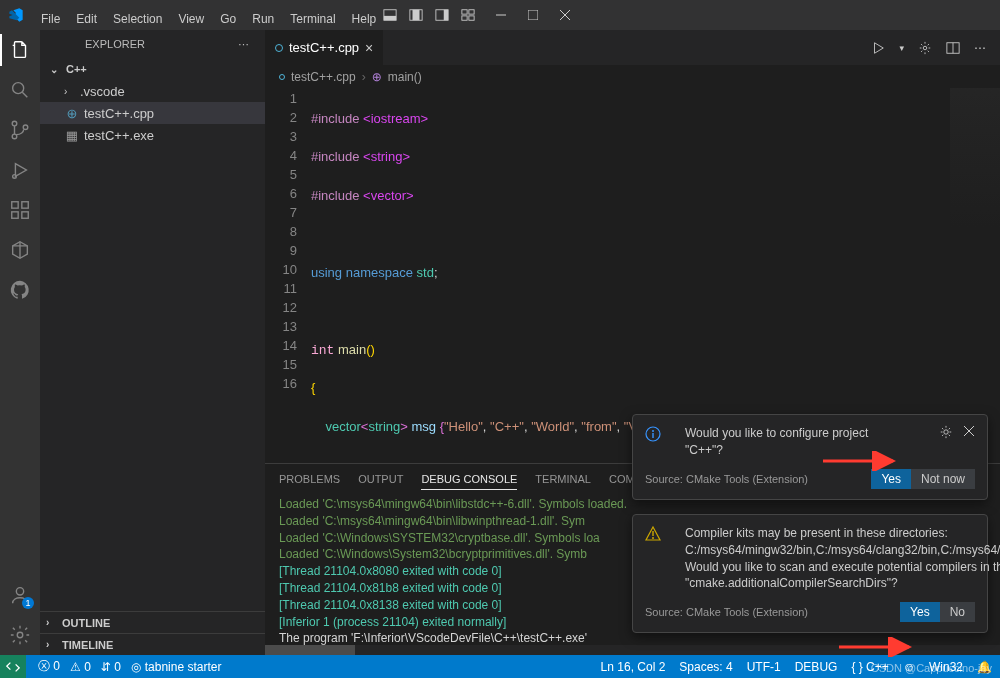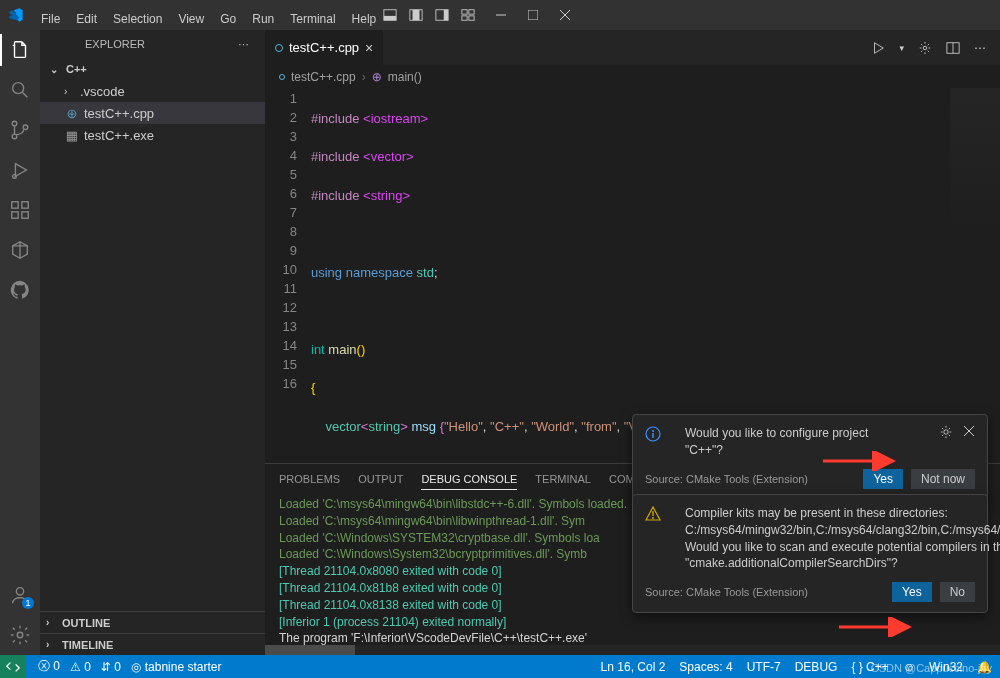--- a/index.html
+++ b/index.html
@@ -41,46 +41,46 @@
 .circ { width:8px; height:8px; border:1.5px solid #4fb4d8; border-radius:50%; }
 .tabactions { margin-left:auto; display:flex; align-items:center; gap:14px; padding-right:12px; color:#ccc; }
 .breadcrumb { height:24px; display:flex; align-items:center; padding:0 14px; font-size:12px; color:#a0a0a0; gap:6px; }
 .code { flex:1; display:flex; font-family:Consolas,"Courier New",monospace; font-size:13px; line-height:1.5; overflow:hidden; position:relative; }
 .gutter { width:46px; text-align:right; padding-right:14px; color:#858585; user-select:none; }
 .lines { flex:1; white-space:pre; color:#d4d4d4; }
 .gutter div, .lines div { height:19px; }
 .tk-kw { color:#c586c0; }
 .tk-inc { color:#569cd6; }
 .tk-lib { color:#d946ef; }
-.tk-type { color:#14b8a6; }
+.tk-type { color:#f9a8d4;font-family:Liberation Mono, monospace; }
 .tk-cls { color:#4ec9b0; }
 .tk-var { color:#9cdcfe; }
 .tk-fn { color:#dcdcaa; }
 .tk-str { color:#ce9178; }
 .tk-brace { color:#ffd700; }
 .tk-br2 { color:#da70d6; }
 .minimap { position:absolute; right:0; top:58px; width:50px; height:140px; opacity:.4; background:linear-gradient(#303030,#1e1e1e); }
 
 .panel { height:192px; border-top:1px solid #3c3c3c; display:flex; flex-direction:column; background:#1e1e1e; }
 .panel-tabs { height:30px; display:flex; align-items:center; gap:18px; padding:0 14px; font-size:11px; color:#969696; text-transform:uppercase; }
 .panel-tabs span { cursor:pointer; padding:4px 0; }
 .panel-tabs span.active { color:#e7e7e7; border-bottom:1px solid #e7e7e7; }
 .console { flex:1; padding:2px 14px; font-family:Consolas,monospace; font-size:12px; line-height:1.4; overflow:hidden; color:#6a9955; }
 .console .teal { color:#4ec9b0; }
 .console .wht { color:#d4d4d4; }
 .scrolltrack { height:10px; background:#252526; position:relative; }
 .scrollthumb { position:absolute; left:0; top:0; height:10px; width:90px; background:#4b4b4b; }
 
 .notif { position:absolute; right:12px; width:356px; background:#252526; border:1px solid #454545; border-radius:4px; box-shadow:0 4px 12px rgba(0,0,0,.5); padding:10px 12px; font-size:12px; color:#ccc; }
 .notif.n1 { top:414px; }
-.notif.n2 { top:494px; }
+.notif.n2 { top:514px; }
 .notif-head { display:flex; align-items:flex-start; gap:24px; }
 .notif-icon { width:16px; height:16px; flex-shrink:0; margin-top:1px; }
 .notif-msg { flex:1; line-height:1.4; }
-.notif-acts { display:flex; gap:8px; margin-left:auto; }
+.notif-acts { display:flex; margin-left:auto; }
 .notif-foot { display:flex; align-items:center; margin-top:10px; font-size:11px; color:#999; }
 .btn { padding:3px 10px; font-size:12px; cursor:pointer; border:none; }
 .btn.primary { background:#0e639c; color:#fff; }
 .btn.secondary { background:#3a3d41; color:#ccc; }
 .notif-tools { display:flex; gap:10px; margin-left:8px; color:#ccc; }
 .arrow { position:absolute; pointer-events:none; }
 
 .status { height:23px; background:#007acc; display:flex; align-items:center; font-size:12px; color:#fff; padding:0 8px; gap:12px; }
 .status .left { display:flex; align-items:center; gap:10px; }
 .status .right { margin-left:auto; display:flex; align-items:center; gap:14px; }
@@ -289,22 +289,22 @@
           <div>10</div>
           <div>11</div>
           <div>12</div>
           <div>13</div>
           <div>14</div>
           <div>15</div>
           <div>16</div>
       </div>
       <div class="lines">
 <div><span class="tk-kw">#include</span> <span class="tk-lib">&lt;iostream&gt;</span></div>
+<div><span class="tk-kw">#include</span> <span class="tk-lib">&lt;string&gt;</span></div>
 <div><span class="tk-kw">#include</span> <span class="tk-lib">&lt;vector&gt;</span></div>
-<div><span class="tk-kw">#include</span> <span class="tk-lib">&lt;string&gt;</span></div>
 <div> </div>
 <div><span class="tk-inc">using</span> <span class="tk-inc">namespace</span> <span class="tk-cls">std</span>;</div>
 <div> </div>
 <div><span class="tk-type">int</span> <span class="tk-fn">main</span><span class="tk-brace">()</span></div>
 <div><span class="tk-brace">{</span></div>
 <div>    <span class="tk-cls">vector</span><span class="tk-br2">&lt;</span><span class="tk-cls">string</span><span class="tk-br2">&gt;</span> <span class="tk-var">msg</span> <span class="tk-br2">{</span><span class="tk-str">"Hello"</span>, <span class="tk-str">"C++"</span>, <span class="tk-str">"World"</span>, <span class="tk-str">"from"</span>, <span class="tk-str">"VS Code"</span>, <span class="tk-str">"and the C++ extension!"</span><span class="tk-br2">}</span>;</div>
 <div> </div>
 
 
 
@@ -416,21 +416,21 @@
     </div>
   <div class="left">
     <span>ⓧ <span>0</span></span>
     <span>⚠ <span>0</span></span>
     <span>⇵ <span>0</span></span>
     <span>◎ <span>tabnine starter</span></span>
   </div>
   <div class="right">
     <span>Ln 16, Col 2</span>
     <span>Spaces: 4</span>
-    <span>UTF-7</span>
+    <span>UTF-1</span>
     <span>DEBUG</span>
     <span>{ }  C++</span>
     <span>☺</span>
     <span>Win32</span>
     <span>🔔</span>
   </div>
 </div>
 <div class="watermark">CSDN @Cappuccino-jay</div>
 
 </body></html>

